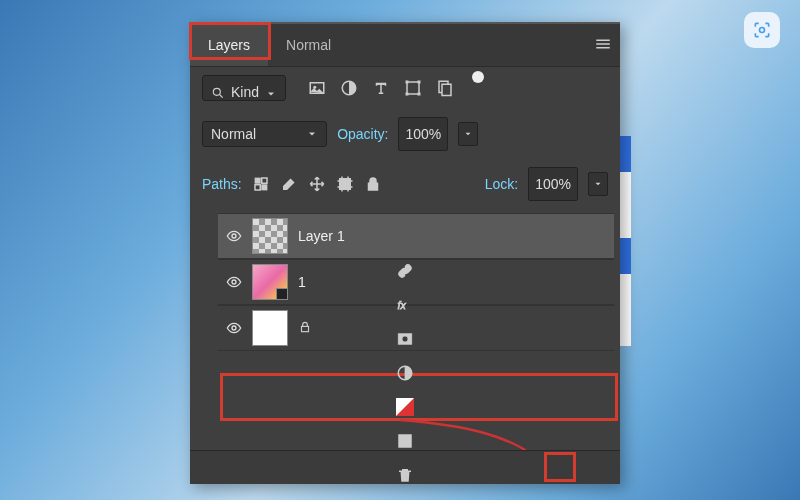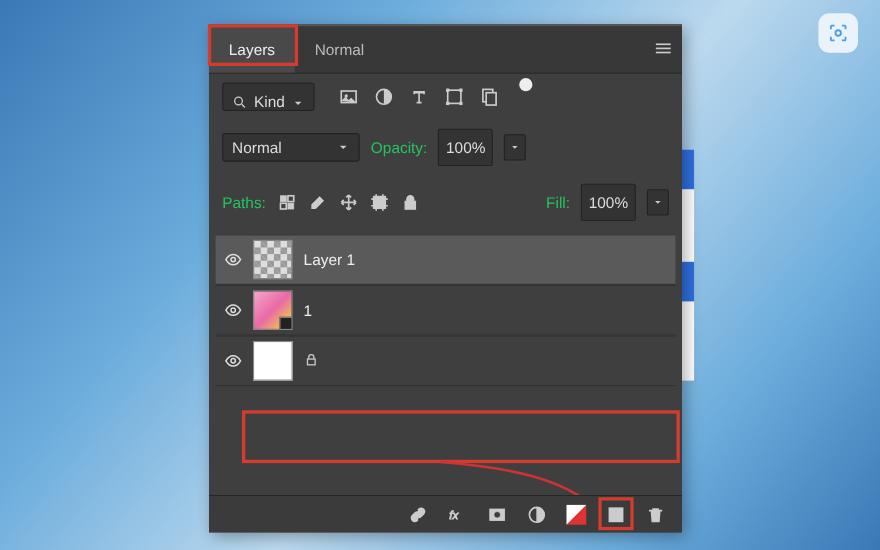--- a/index.html
+++ b/index.html
@@ -56,26 +56,26 @@
     background:#333;border:1px solid #222;height:26px;padding:0 8px;display:flex;align-items:center;gap:50px;border-radius:3px;
   }
   .blend-select .chev{width:12px;height:12px;fill:#ccc;}
   .pct-field{
     background:#333;border:1px solid #222;height:24px;padding:16px 6px;display:flex;align-items:center;border-radius:2px;
   }
   .pct-step{
     width:20px;height:24px;background:#333;border:1px solid #222;display:flex;align-items:center;justify-content:center;border-radius:2px;
   }
   .pct-step svg{width:10px;height:10px;fill:#ccc;}
-  .label{color:#22c55e;}
+  .label{color:#7dd3fc;}
   
   .lock-row .licon{width:18px;height:18px;display:flex;align-items:center;justify-content:center;}
   .lock-row .licon svg{width:18px;height:18px;fill:#ccc;stroke:#ccc;}
   
-  .layers{padding:4px 6px 0 6px;}
+  .layers{padding:4px 6px 0 6px;margin-left:22px;}
   .layer{
     display:flex;align-items:center;gap:10px;height:46px;
     padding:0 8px; border-top:1px solid #333;border-bottom:1px solid #333;
   }
   .layer.selected{background:#5a5a5a;}
   .eye{width:16px;height:16px;}
   .eye svg{width:16px;height:16px;fill:none;stroke:#ddd;stroke-width:2;}
   .thumb{width:36px;height:36px;border:1px solid #888;flex-shrink:0;position:relative;}
   .thumb.transparent{background:
     linear-gradient(45deg,#999 25%,transparent 25%,transparent 75%,#999 75%),
@@ -83,21 +83,21 @@
     background-size:12px 12px;background-position:0 0,6px 6px;}
   .thumb.pink{background:linear-gradient(135deg,#f7a6c8,#e96aa7 50%,#f5c94a 90%);}
   .thumb .smart-badge{position:absolute;right:-1px;bottom:-1px;width:12px;height:12px;background:#222;border:1px solid #888;}
   .thumb.white{background:#fff;}
   .layer-name{flex:1;color:#eee;}
   .lockmark svg{width:14px;height:14px;fill:none;stroke:#ccc;stroke-width:2;}
   
   .bottom{
     position:absolute;left:0;right:0;bottom:0;height:34px;
     background:#3b3b3b;border-top:1px solid #272727;
-    display:flex;align-items:center;justify-content:flex-end;gap:16px;padding:0 14px;
+    display:flex;align-items:center;justify-content:flex-end;gap:16px;padding:0 14px;flex-direction:column;
   }
   .bicon{width:20px;height:20px;display:flex;align-items:center;justify-content:center;}
   .bicon svg{width:18px;height:18px;fill:#ccc;stroke:#ccc;}
   .halfred-box{width:18px;height:18px;background:linear-gradient(to top left,#d33 48%,#fff 52%);}
   
   .hl{position:absolute;border:3px solid #d43c2f;pointer-events:none;}
   .hl-tabs{left:-1px;top:-2px;width:82px;height:38px;}
   .hl-bg{left:30px;top:349px;width:398px;height:48px;}
   .hl-new{left:354px;bottom:2px;width:32px;height:30px;}
   
@@ -231,21 +231,21 @@
           <rect x="5" y="5" width="14" height="14"></rect>
           <path d="M2 8h3M2 16h3M19 8h3M19 16h3M8 2v3M16 2v3M8 19v3M16 19v3"></path>
         </svg>
       </div>
     <div class="licon">
         <svg viewBox="0 0 24 24" fill="none" stroke-width="2">
           <rect x="6" y="11" width="12" height="9"></rect>
           <path d="M8 11V8a4 4 0 0 1 8 0v3"></path>
         </svg>
       </div>
-    <span class="label" style="margin-left:auto">Fill:</span>
+    <span class="label" style="margin-left:auto">Lock:</span>
     <div class="pct-field">
         <span>100%</span>
       </div>
     <div class="pct-step">
         <svg viewBox="0 0 24 24">
           <path d="M6 9l6 6 6-6z"></path>
         </svg>
       </div>
   </div>
 

